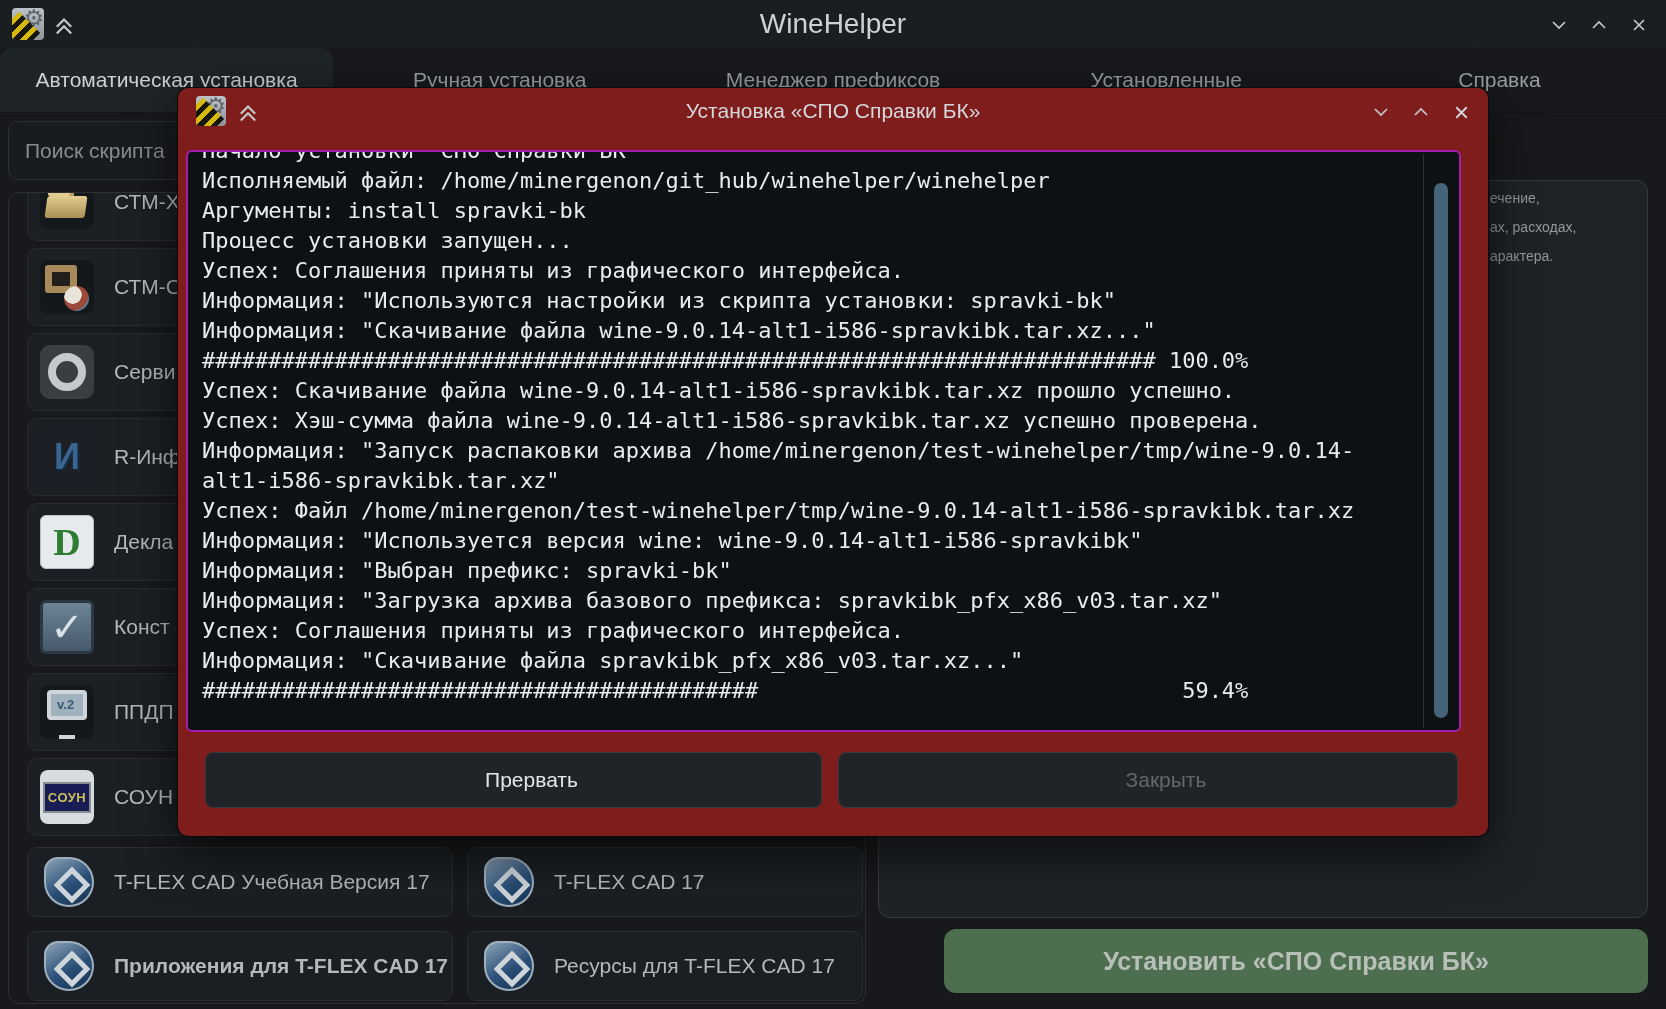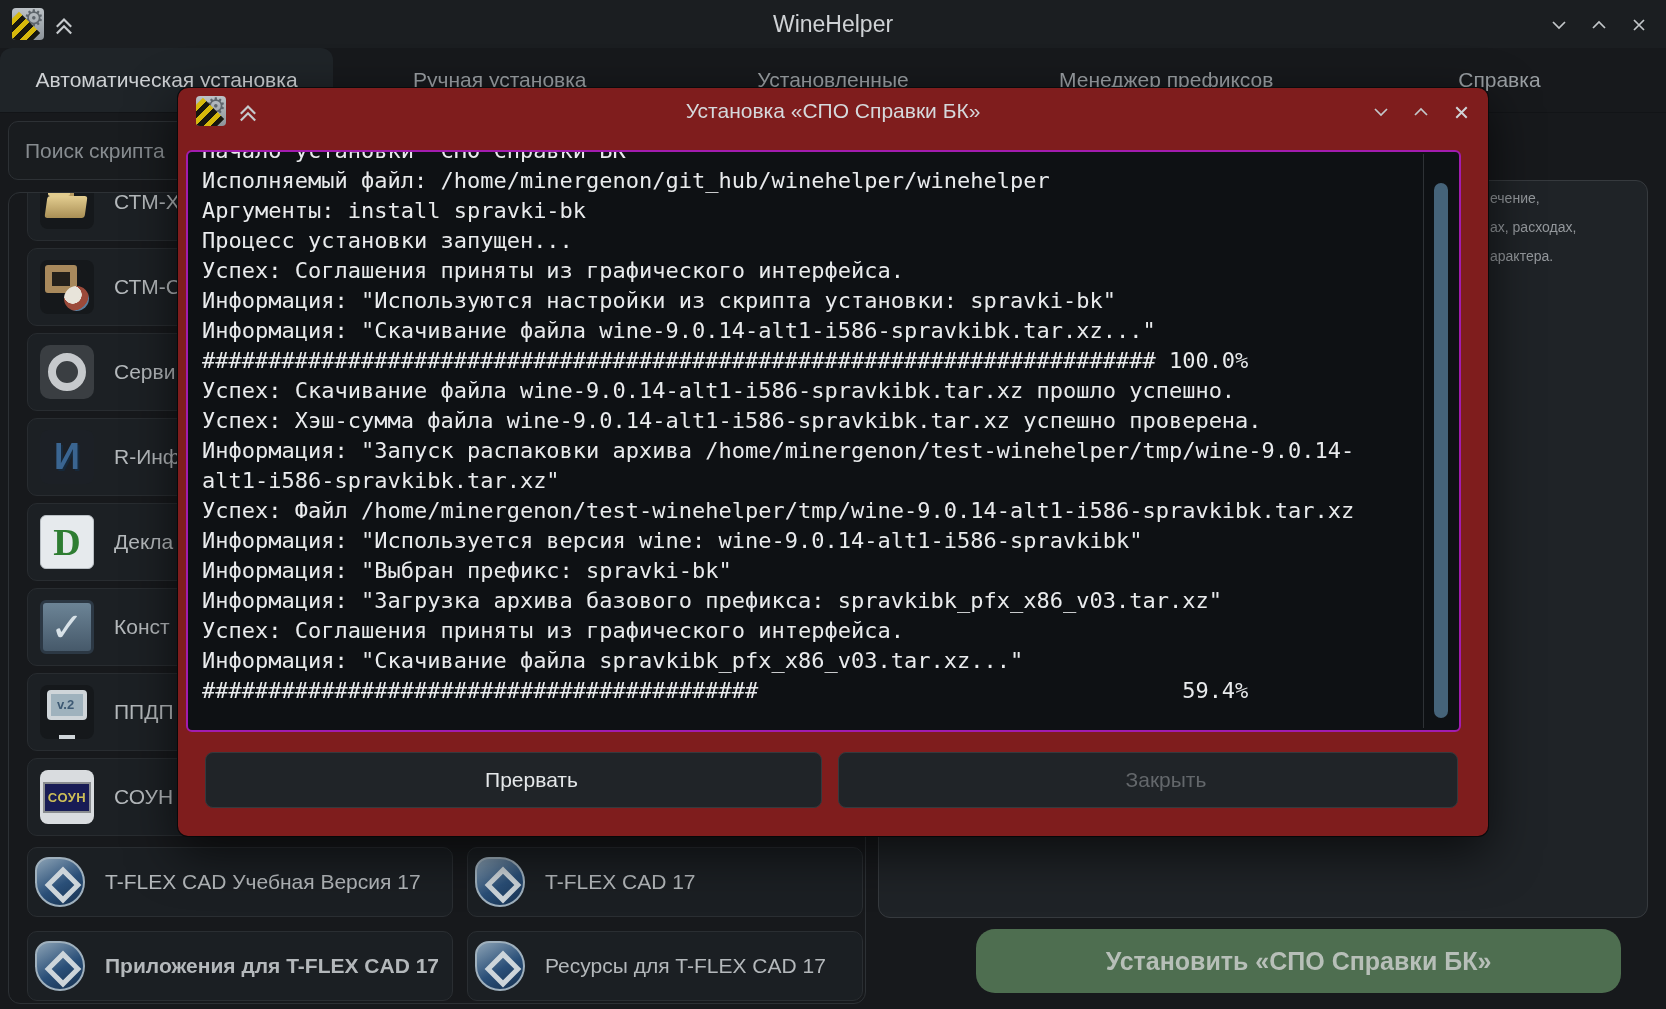--- a/index.html
+++ b/index.html
@@ -12,21 +12,21 @@
 
   
   .titlebar{position:absolute;left:0;top:0;width:1666px;height:48px;background:#1b1e21;border-bottom:1px solid #0e1012;}
   .app-icon{position:absolute;width:32px;height:32px;border-radius:4px;background:linear-gradient(180deg,#bcc2c7,#8d949a);overflow:hidden;}
   .app-icon::before{content:"⚙";position:absolute;top:-3px;right:0px;font-size:23px;color:#5f666d;}
   .app-icon::after{content:"";position:absolute;left:-8px;bottom:-8px;width:30px;height:30px;transform:rotate(45deg);
                    background:repeating-linear-gradient(90deg,#d7b90b 0 5px,#17170f 5px 10px);}
   .tb-icon{position:absolute;left:12px;top:8px;}
   .tb-chev{position:absolute;left:52px;top:13px;width:24px;height:24px;cursor:pointer;}
   .win-title{position:absolute;left:0;right:0;top:0;height:48px;line-height:48px;text-align:center;
-             font-size:23px;color:#cfd2d5;}
+             font-size:28px;color:#cfd2d5;}
   .controls{position:absolute;right:14px;top:12px;display:flex;gap:14px;}
   .ctrl-btn{width:26px;height:26px;display:flex;align-items:center;justify-content:center;cursor:pointer;}
 
   
   .tabbar{position:absolute;left:0;top:48px;width:1666px;height:64px;display:flex;background:#17191c;border-bottom:1px solid #121417;}
   .tab{flex:1;display:flex;align-items:center;justify-content:center;font-size:21px;color:#9a9fa3;cursor:pointer;}
   .tab.active{background:#1f2428;border-radius:12px 12px 0 0;color:#ced1d4;}
 
   
   .search-box{position:absolute;left:8px;top:121px;width:340px;height:59px;background:#191c1f;
@@ -63,37 +63,37 @@
   .icon-check-monitor{background:linear-gradient(180deg,#6c8496,#46596a);border:3px solid #2c3844;display:flex;align-items:center;justify-content:center;border-radius:6px;box-sizing:border-box;}
   .icon-check-monitor::before{content:"✓";font:700 40px "DejaVu Sans",sans-serif;color:#d8e2e8;}
   .icon-crt{background:#15181b;}
   .icon-crt::before{content:"";position:absolute;left:7px;top:5px;width:40px;height:30px;background:#9fb2bd;border:4px solid #cfd5d9;border-radius:4px;box-sizing:border-box;box-shadow:0 33px 0 -12px #cfd5d9;}
   .icon-crt::after{content:"v.2";position:absolute;left:17px;top:12px;font:700 13px "Liberation Sans",sans-serif;color:#3e5a74;}
   .icon-soun{background:#d9dcdf;display:flex;align-items:center;justify-content:center;}
   .icon-soun::before{content:"СОУН";background:#181c55;color:#cdbf58;font:800 13px/1 "Liberation Sans",sans-serif;
                      padding:7px 3px;border:2px solid #8a8d90;letter-spacing:0.5px;}
 
   .tflex-btn{position:absolute;height:70px;background:#1b1f23;border:1px solid #2a2e32;border-radius:10px;
-             box-sizing:border-box;display:flex;align-items:center;padding-left:7px;gap:20px;
+             box-sizing:border-box;display:flex;align-items:center;padding-left:16px;gap:20px;
              font-size:21px;color:#b4b8bb;cursor:pointer;white-space:nowrap;}
   .tflex-btn:nth-of-type(1){left:18px;top:654px;width:426px;}
   .tflex-btn:nth-of-type(2){left:458px;top:654px;width:396px;}
   .tflex-btn:nth-of-type(3){left:18px;top:738px;width:426px;font-weight:bold;}
   .tflex-btn:nth-of-type(4){left:458px;top:738px;width:396px;}
   .t-icon{flex:0 0 auto;width:50px;height:50px;border-radius:14px 50% 50% 50%;position:relative;
           background:linear-gradient(150deg,#8ba2b5 0%,#2a4f78 55%,#16304e 100%);border:2px solid #9fb0bd;box-sizing:border-box;}
   .t-icon::before{content:"";position:absolute;left:13px;top:13px;width:16px;height:16px;border:5px solid #cdd5da;transform:rotate(45deg);}
 
   
   .desc-panel{position:absolute;left:878px;top:180px;width:770px;height:738px;background:#1f2327;
               border:1.5px solid #363a3e;border-radius:12px;box-sizing:border-box;}
   .desc-text{position:absolute;left:1490px;top:184px;font-size:14px;line-height:29px;color:#94989c;}
-  .install-btn{position:absolute;left:944px;top:929px;width:645px;height:64px;background:#4e6e50;
-               border-radius:19px;display:flex;align-items:center;justify-content:center;
-               font-size:25px;font-weight:700;color:#b7bfb8;cursor:pointer;margin-left:32px;}
+  .install-btn{position:absolute;left:944px;top:929px;width:704px;height:64px;background:#4e6e50;
+               border-radius:12px;display:flex;align-items:center;justify-content:center;
+               font-size:25px;font-weight:700;color:#b7bfb8;cursor:pointer;}
 
   
   .dialog{position:absolute;left:178px;top:88px;width:1310px;height:748px;background:#7f1d1d;border-radius:10px;
           box-shadow:0 16px 50px rgba(0,0,0,.65),0 0 0 1px #0c0e10;z-index:20;}
   .d-titlebar{position:absolute;left:0;top:0;width:100%;height:46px;}
   .d-title{position:absolute;left:0;right:0;top:0;height:46px;line-height:46px;text-align:center;font-size:21px;color:#d5d8db;}
   .d-icon{position:absolute;left:18px;top:8px;width:30px;height:30px;}
   .d-chev{position:absolute;left:58px;top:12px;width:24px;height:24px;cursor:pointer;}
   .d-controls{position:absolute;right:14px;top:11px;display:flex;gap:14px;}
 
@@ -153,25 +153,25 @@
 
       <div class="tab active">
         <span>Автоматическая установка</span>
       </div>
 
       <div class="tab">
         <span>Ручная установка</span>
       </div>
 
       <div class="tab">
+        <span>Менеджер префиксов</span>
+      </div>
+
+      <div class="tab">
         <span>Установленные</span>
-      </div>
-
-      <div class="tab">
-        <span>Менеджер префиксов</span>
       </div>
 
       <div class="tab">
         <span>Справка</span>
       </div>
     </div>
 
   <div class="search-box">
     <input type="text" placeholder="Поиск скрипта" style="">
   </div>

